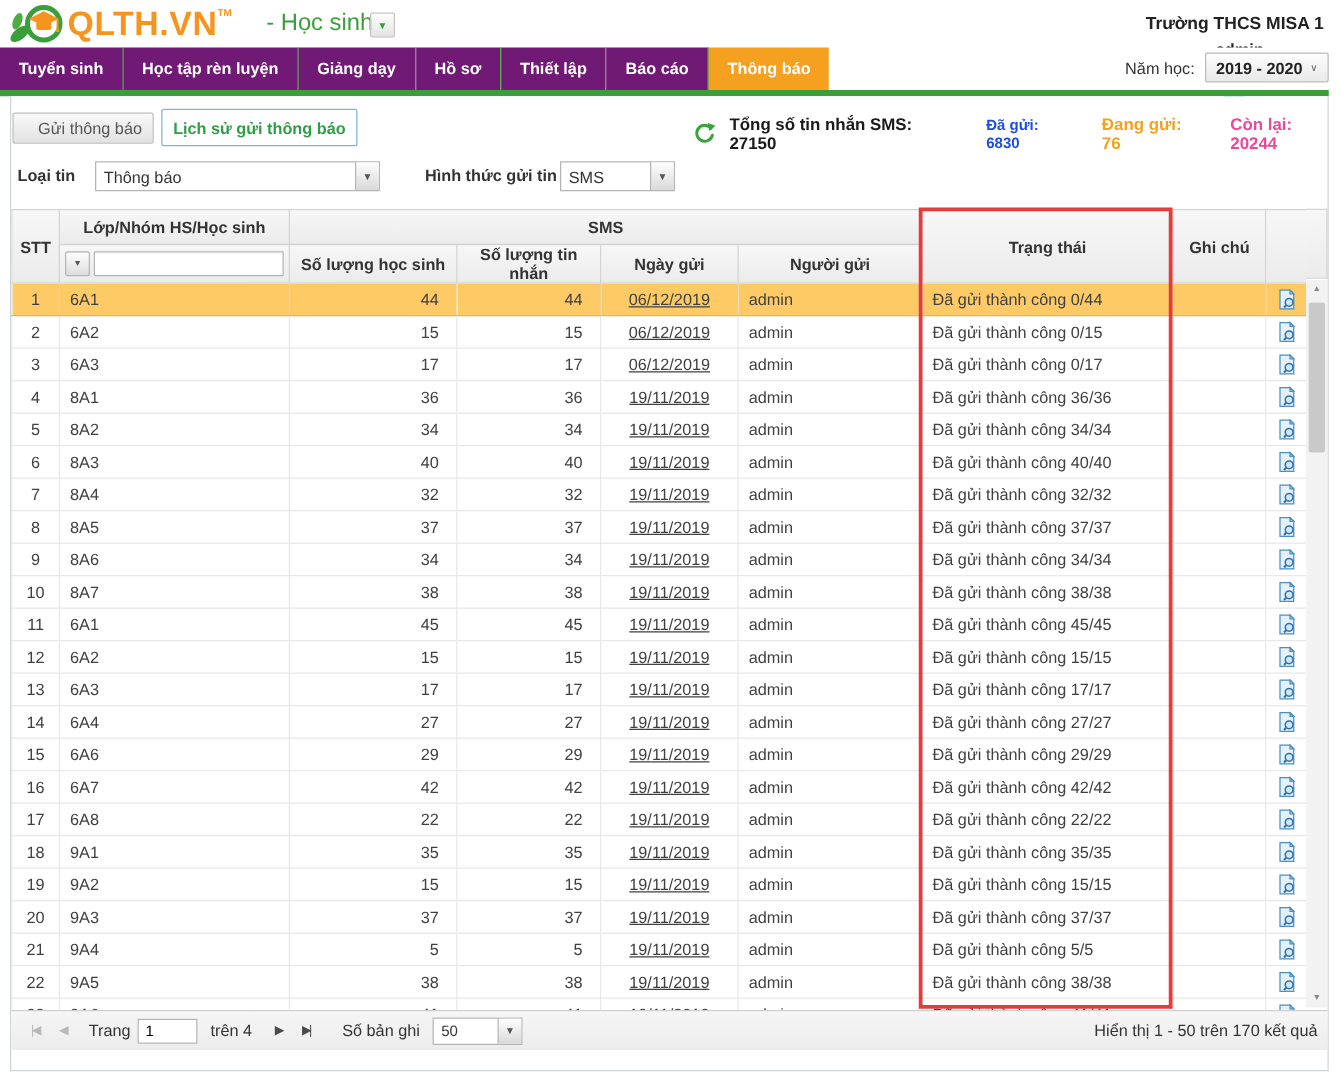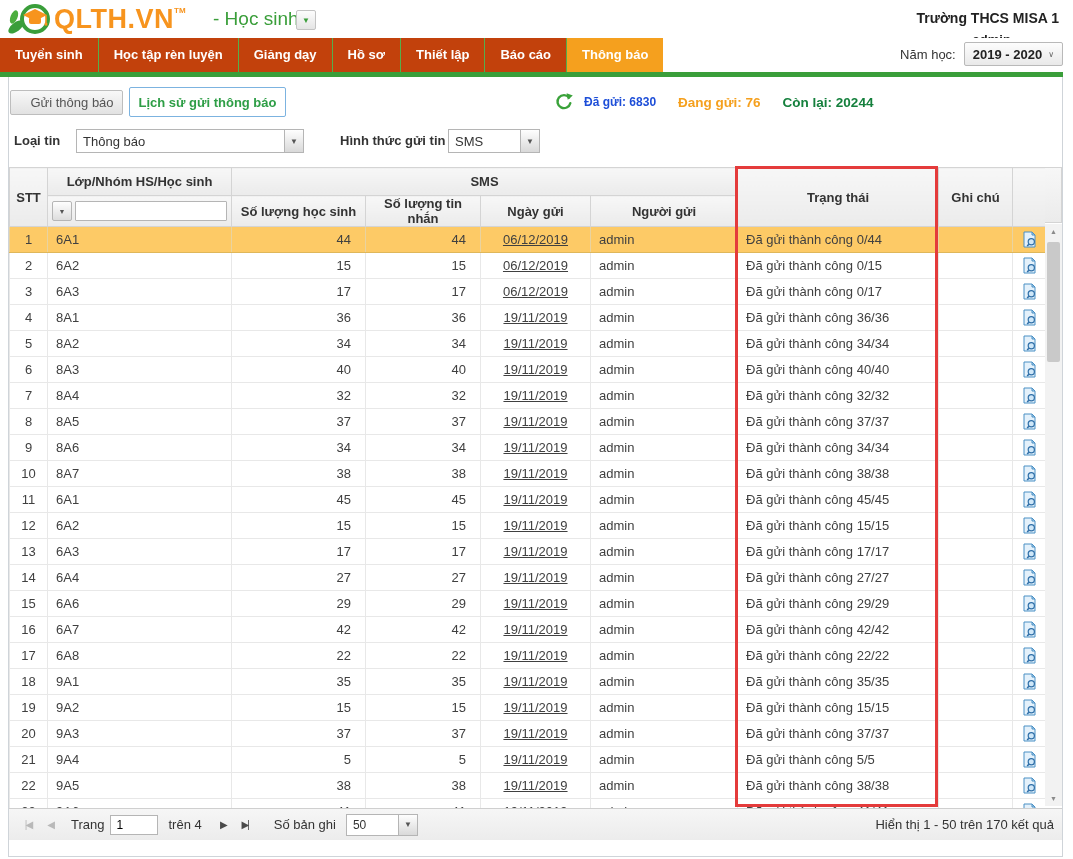--- a/index.html
+++ b/index.html
@@ -20,21 +20,21 @@
   .account { position:absolute; right:14px; top:10px; display:flex; align-items:center; gap:6px;flex-direction:column; }
   .school-name { font-weight:bold; font-size:14px; color:#222; }
   .user-name { font-weight:bold; font-size:13px; color:#222; }
   .caret-down { font-size:7px; color:#333; }
   .help-icon { width:17px; height:17px; border-radius:50%; background:linear-gradient(#5cb3ef,#1e7fd2);
     color:#fff; font-weight:bold; font-size:11px; display:flex; align-items:center; justify-content:center; cursor:pointer; }
 
   
   .navbar { position:absolute; left:0; top:38px; width:1073px; height:34px; background:#fff; display:flex; }
   .nav-tabs { display:flex; height:34px; }
-  .nav-tab { background:#c2410c; color:#fff; font-weight:bold; font-size:13px; line-height:34px;
+  .nav-tab { background:#701a75; color:#fff; font-weight:bold; font-size:13px; line-height:34px;
     padding:0 15px; border-right:1px solid #55ae4b; cursor:pointer; white-space:nowrap; }
   .nav-tab.active { background:#f5a01e; border-right:none; }
   .nav-strip { position:absolute; left:0; top:72px; width:1063px; height:5px; background:#3a9e3a; }
   .year-area { position:absolute; right:10px; top:42px; display:flex; align-items:center; gap:8px; }
   .year-label { color:#333; font-size:13px; }
   .year-select { min-width:99px; height:24px; border:1px solid #b9b9b9; border-radius:2px;
     background:linear-gradient(#fdfdfd,#e9e9e9); display:flex; align-items:center; justify-content:center;
     gap:6px; padding:0 8px; cursor:pointer; }
   .year-select .val { font-weight:bold; font-size:13px; color:#222; }
   .year-select .chev { font-size:8px; color:#666; }
@@ -48,21 +48,21 @@
     background:linear-gradient(#f8f8f8,#e2e2e2); border:1px solid #bdbdbd; border-radius:2px;
     color:#555; font-size:13px; cursor:pointer;padding-left:11px; }
   .btn-history { position:absolute; left:129px; top:87px; width:157px; height:30px;
     background:#fff; border:1px solid #7cb3e0; border-radius:2px;
     color:#2e9e46; font-weight:bold; font-size:13px; cursor:pointer; }
   .sms-stats { position:absolute; left:554px; top:92px; display:flex; align-items:center; }
   .refresh-icon { width:20px; height:20px; margin-right:10px; cursor:pointer; }
   .stat-total { font-weight:bold; color:#1a1a1a; font-size:13.5px; margin-right:22px; }
   .stat-sent { font-weight:bold; color:#1d4ed8; font-size:12px; margin-right:22px; }
   .stat-sending { font-weight:bold; color:#f5a01e; font-size:13.5px; margin-right:22px; }
-  .stat-remaining { font-weight:bold; color:#15803d; font-size:13.5px; }
+  .stat-remaining { font-weight:bold; color:#ec4899; font-size:13.5px; }
 
   
   .filter-label { position:absolute; font-weight:bold; color:#333; font-size:13px; top:133px; }
   .lbl-type { left:14px; } .lbl-method { left:340px; }
   .select-box { position:absolute; top:129px; height:24px; border:1px solid #b5b5b5; background:#fff;
     display:flex; align-items:stretch; cursor:pointer; }
   .sel-type { left:76px; width:228px; } .sel-method { left:448px; width:92px; }
   .select-box .val { flex:1; padding:4px 6px; font-size:13px; color:#333; white-space:nowrap; overflow:hidden; }
   .trigger { width:19px; border-left:1px solid #b5b5b5; background:linear-gradient(#fefefe,#d9d9d9);
     display:flex; align-items:center; justify-content:center; font-size:8px; color:#555; }
@@ -167,20 +167,21 @@
 <div class="frame"></div>
 
 <button class="btn-send">Gửi thông báo</button>
 <button class="btn-history">Lịch sử gửi thông báo</button>
 
 <div class="sms-stats">
   <svg class="refresh-icon" viewBox="0 0 20 20">
     <path d="M16.3 11.2a6.5 6.5 0 1 1-1.2-5.6" fill="none" stroke="#3aa23a" stroke-width="2.4" stroke-linecap="round"></path>
     <polygon points="12.6,1.2 18.8,3.4 13.8,7.8" fill="#3aa23a"></polygon>
   </svg>
+  <span class="stat-total">Tổng số tin nhắn SMS: 27150</span>
   <span class="stat-sent">Đã gửi: 6830</span>
   <span class="stat-sending">Đang gửi: 76</span>
   <span class="stat-remaining">Còn lại: 20244</span>
 </div>
 
 <span class="filter-label lbl-type">Loại tin</span>
 <div class="select-box sel-type">
   <span class="val">Thông báo</span>
   <span class="trigger">▼</span>
 </div>

